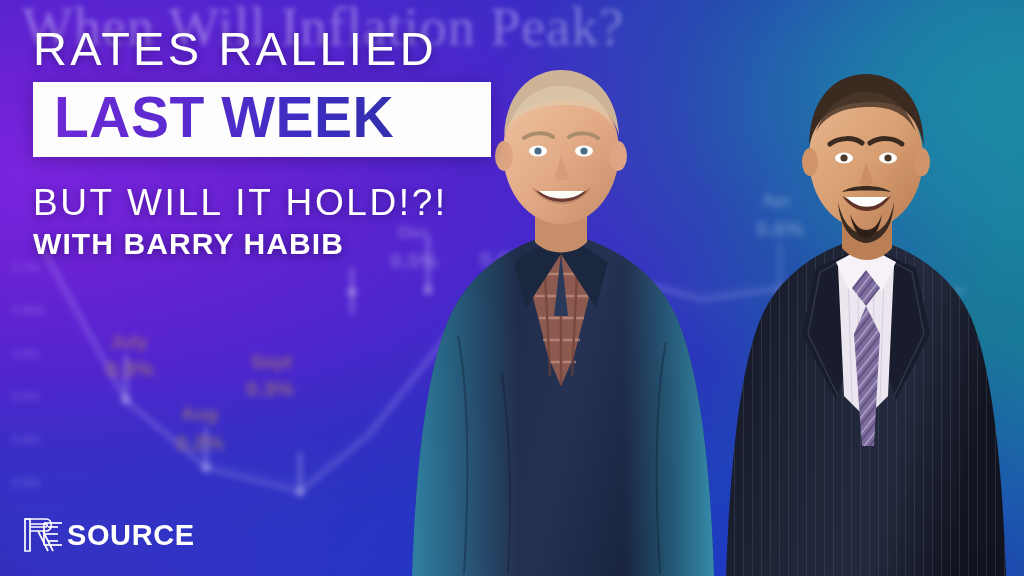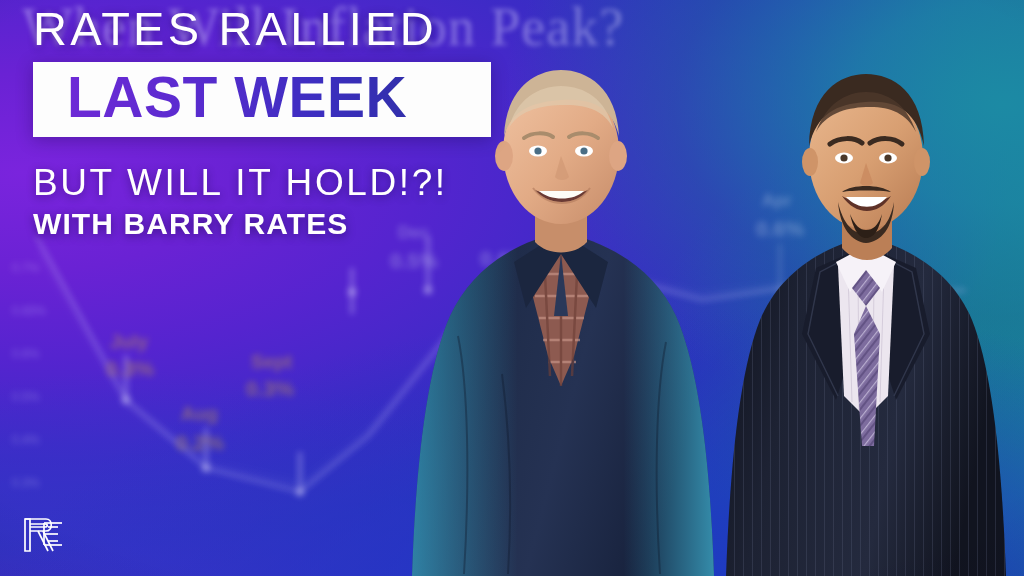--- a/index.html
+++ b/index.html
@@ -78,36 +78,36 @@
     position: absolute;
     bottom: 0;
   }
   .person-left { left: 398px; width: 330px; height: 520px; }
   .person-right { left: 716px; width: 300px; height: 510px; }
 
   
   .title-block {
     position: absolute;
     left: 33px;
-    top: 4px;
+    top: 24px;
     width: 500px;
   }
   .headline-1 {
     font-size: 47px;
     font-weight: 300;
     letter-spacing: 3.2px;
     color: #ffffff;
     line-height: 1.08;
     white-space: nowrap;
     text-shadow: 0 2px 9px rgba(20,6,60,0.45);
   }
   .highlight-box {
     background: #fdfdfd;
     margin-top: 7px;
-    padding: 7px 18px 11px 34px;
+    padding: 7px 18px 11px 21px;
     width: 458px;
     box-sizing: border-box;
     box-shadow: 0 3px 16px rgba(20,6,60,0.30);
   }
   .headline-2 {
     font-size: 57px;
     font-weight: 700;
     letter-spacing: 0.5px;
     line-height: 1.0;
     white-space: nowrap;
@@ -409,36 +409,37 @@
   </div>
 
   <div class="bg-vignette"></div>
 
   <div class="title-block">
     <div class="headline-1">RATES RALLIED</div>
     <div class="highlight-box">
       <div class="headline-2">LAST WEEK</div>
     </div>
     <div class="headline-3">BUT WILL IT HOLD!?!</div>
-    <div class="headline-4">WITH BARRY RATES</div>
+    <div class="headline-4">WITH BARRY HABIB</div>
   </div>
 
   <div class="logo">
     <svg class="logo-mark" width="42" height="38" viewBox="0 0 42 38" xmlns="http://www.w3.org/2000/svg">
       <g fill="none" stroke="#ffffff" stroke-width="1.7">
 
         <path d="M 3 3 L 3 35 L 8 35 L 8 3 Z"></path>
         <path d="M 3 3 L 24 3 C 31 3, 31 15, 24 15 L 8 15"></path>
         <path d="M 8 8 L 23 8 C 26 8, 26 11, 23 11 L 8 11"></path>
         <path d="M 16 15 L 26 35"></path>
         <path d="M 21 15 L 31 35"></path>
 
         <path d="M 22 7 L 40 7"></path>
         <path d="M 22 18 L 36 18"></path>
         <path d="M 22 29 L 40 29"></path>
         <path d="M 22 7 L 22 29"></path>
         <path d="M 26 11 L 36 11"></path>
         <path d="M 26 25 L 36 25"></path>
       </g>
     </svg>
+    <span class="logo-word">SOURCE</span>
   </div>
 
 </div>
 
 </body></html>

